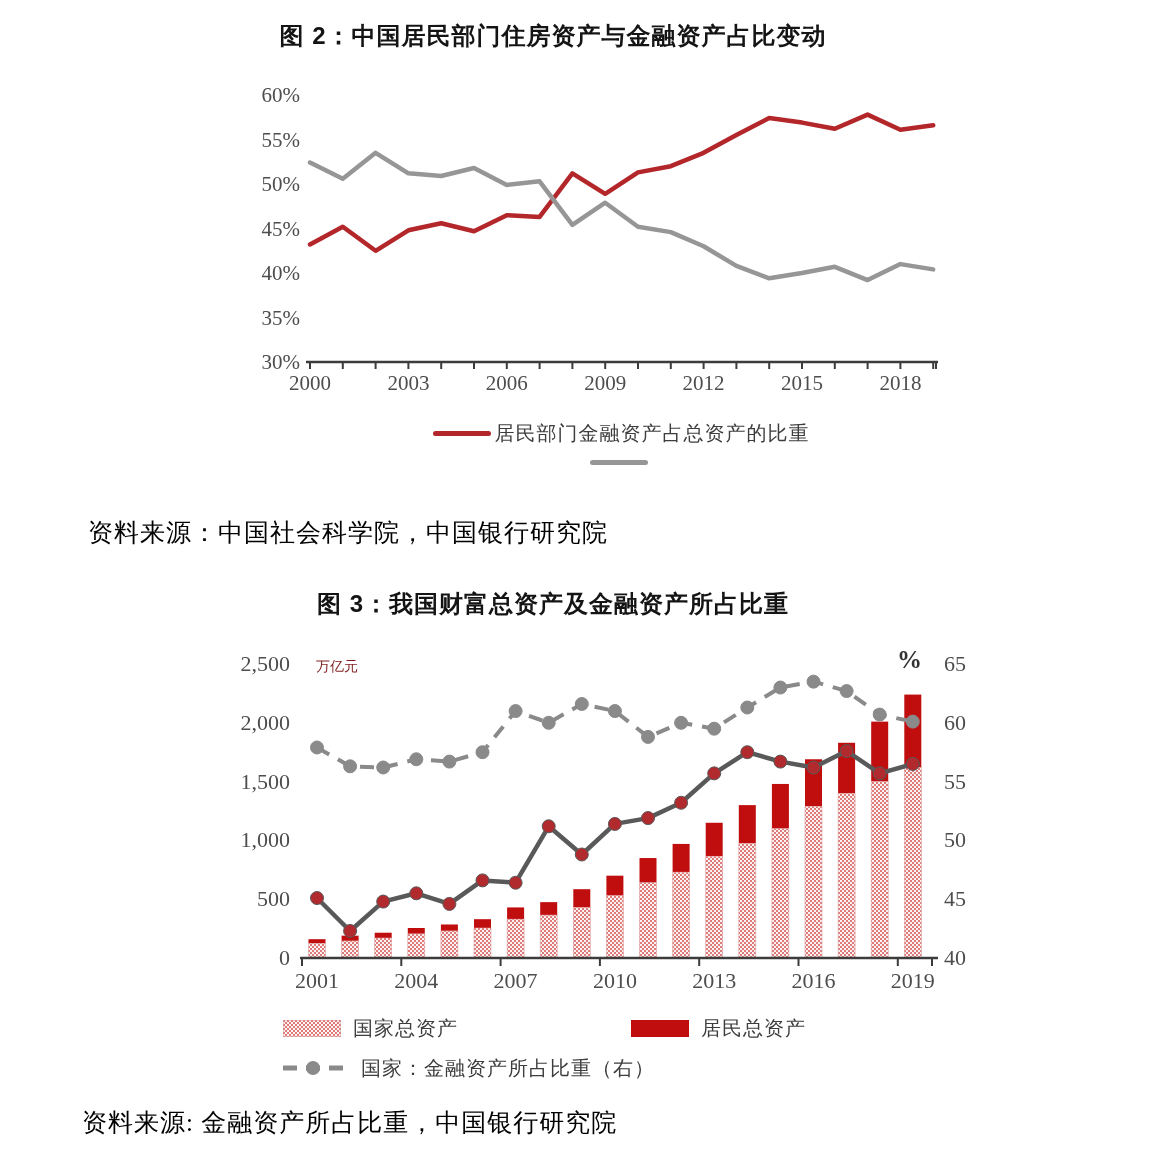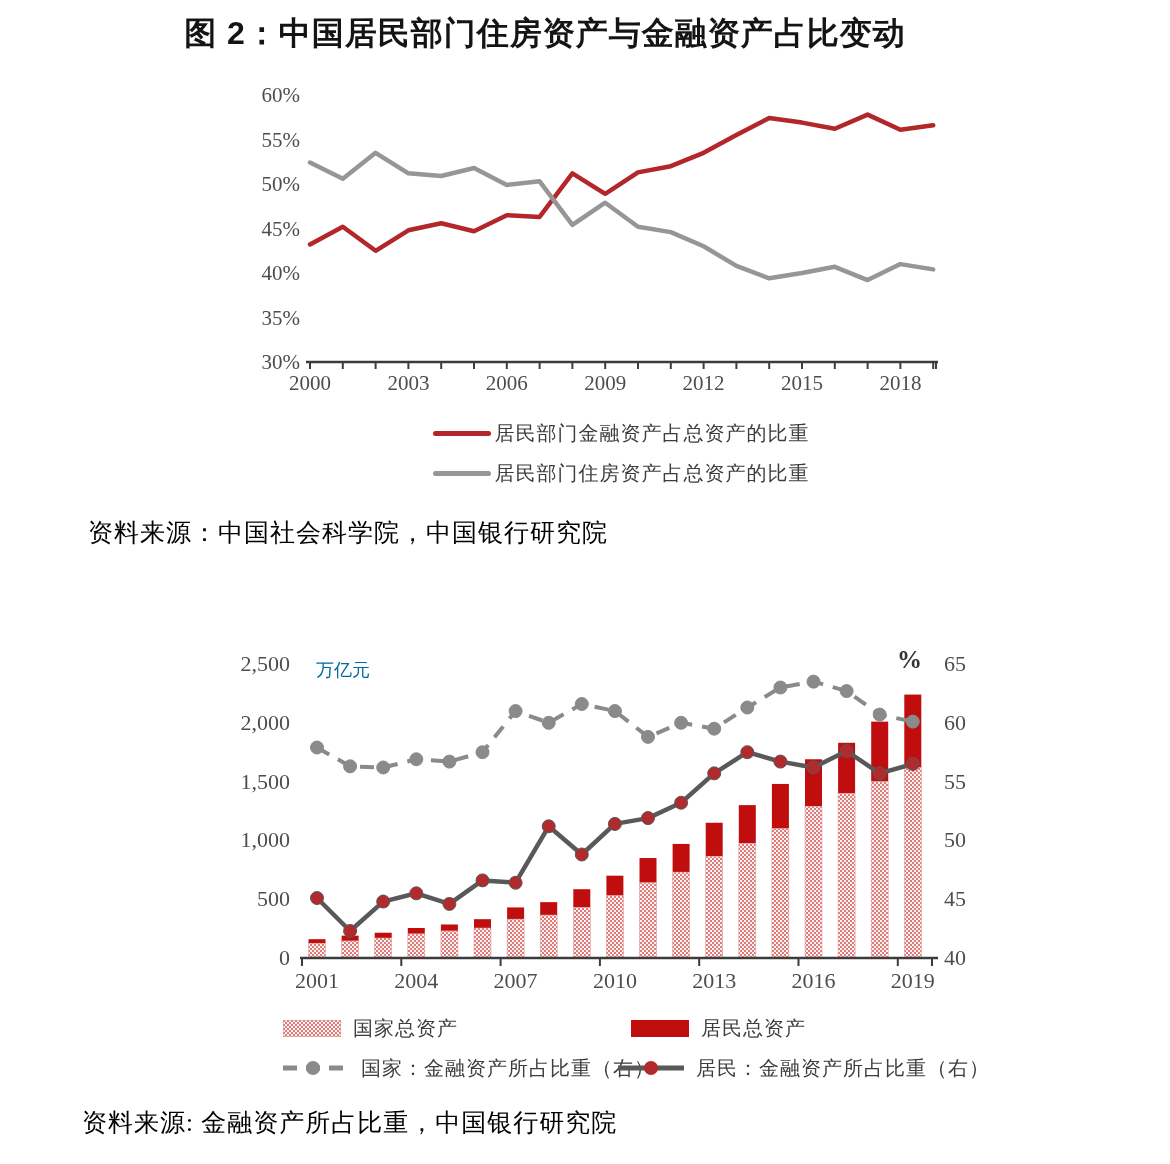--- a/index.html
+++ b/index.html
@@ -1,30 +1,30 @@
 <!DOCTYPE html>
 <html><head>
 <meta charset="utf-8">
 <style>
   html,body{margin:0;padding:0;background:#ffffff;}
   .page{position:relative;width:1170px;height:1164px;background:#fff;overflow:hidden;
         font-family:"Liberation Serif", serif;}
   .fig-title{position:absolute;left:0;width:1090px;text-align:center;
-        font-family:"Liberation Sans", sans-serif;font-weight:bold;font-size:32px;color:#141414;
-        letter-spacing:1px;margin:0;}
+        font-family:"Liberation Sans", sans-serif;font-weight:bold;font-size:24px;color:#141414;
+        letter-spacing:1px;margin:8px;}
   .chart-svg{position:absolute;}
   .legend-a{position:absolute;left:0;width:1170px;display:flex;flex-direction:column;
         align-items:center;gap:13px;padding-left:36px;}
   .legend-a .lrow{display:flex;align-items:center;}
   .lswatch{display:inline-block;width:58px;height:5px;border-radius:3px;margin-right:4px;}
   .ltext{font-size:20px;color:#3d3d3d;letter-spacing:1px;}
   .legend-b-item{position:absolute;display:flex;align-items:center;height:24px;font-family:Liberation Mono, monospace;}
   .legend-b-item svg{margin-right:12px;}
   .source{position:absolute;font-size:25px;color:#000000;letter-spacing:1px;}
-  .unit-label{position:absolute;font-size:18px;color:#0369a1;}
+  .unit-label{position:absolute;font-size:14px;color:#7f1d1d;}
   .pct-label{position:absolute;font-size:25px;font-weight:bold;color:#333;}
 </style>
 </head>
 <body>
 
 <div class="page">
 
   <h2 class="fig-title" style="top:12px;">图 2：中国居民部门住房资产与金融资产占比变动</h2>
 
   <svg id="chartA" class="chart-svg" style="left:230px;top:72px;" width="720" height="330" viewBox="0 0 720 330">
@@ -72,26 +72,26 @@
       <polyline points="80.0,90.6 112.8,106.7 145.6,80.8 178.4,101.3 211.2,104.0 244.0,96.0 276.8,112.9 309.6,109.3 342.4,152.9 375.2,130.7 408.0,154.7 440.8,160.1 473.6,174.3 506.4,193.9 539.2,206.3 572.0,201.0 604.8,194.8 637.6,208.1 670.4,192.1 703.2,197.4" fill="none" stroke="#969696" stroke-width="4.5" stroke-linejoin="round" stroke-linecap="round"></polyline>
     </svg>
 
   <div class="legend-a" style="top:420px;">
     <div class="lrow">
       <span class="lswatch" id="swA1" style="background: rgb(179, 38, 42);"></span>
       <span class="ltext">居民部门金融资产占总资产的比重</span>
     </div>
     <div class="lrow">
       <span class="lswatch" id="swA2" style="background: rgb(150, 150, 150);"></span>
-      <span class="ltext">居民部门住房资产占总资产的比重</span>
     </div>
   </div>
 
   <div class="source" style="left:88px;top:516px;">资料来源：中国社会科学院，中国银行研究院</div>
 
+  <h2 class="fig-title" style="top:580px;">图 3：我国财富总资产及金融资产所占比重</h2>
 
   <div class="unit-label" style="left:316px;top:658px;">万亿元</div>
   <div class="pct-label" style="left:897px;top:646px;">%</div>
 
   <svg id="chartB" class="chart-svg" style="left:230px;top:636px;" width="740" height="368" viewBox="0 0 740 368">
       <defs>
         <pattern id="barpat" width="4" height="4" patternUnits="userSpaceOnUse">
           <rect width="4" height="4" fill="#fdf2f2"></rect>
           <rect width="2" height="2" fill="#dd7a7a"></rect>
           <rect x="2" y="2" width="2" height="2" fill="#dd7a7a"></rect>
@@ -239,23 +239,16 @@
   </div>
 
   <div class="legend-b-item" style="left:283px;top:1056px;">
     <svg width="66" height="18">
       <line x1="0" y1="9" x2="66" y2="9" stroke="#8a8a8a" stroke-width="5" stroke-dasharray="14 9"></line>
       <circle cx="30" cy="9" r="7" fill="#8a8a8a"></circle>
     </svg>
     <span class="ltext">国家：金融资产所占比重（右）</span>
   </div>
 
-  <div class="legend-b-item" style="left:618px;top:1056px;">
-    <svg width="66" height="18">
-      <line x1="0" y1="9" x2="66" y2="9" stroke="#595959" stroke-width="5"></line>
-      <circle cx="33" cy="9" r="7" fill="#b12a2e"></circle>
-    </svg>
-    <span class="ltext">居民：金融资产所占比重（右）</span>
-  </div>
 
   <div class="source" style="left:82px;top:1106px;">资料来源: 金融资产所占比重，中国银行研究院</div>
 
 </div>
 
 </body></html>

